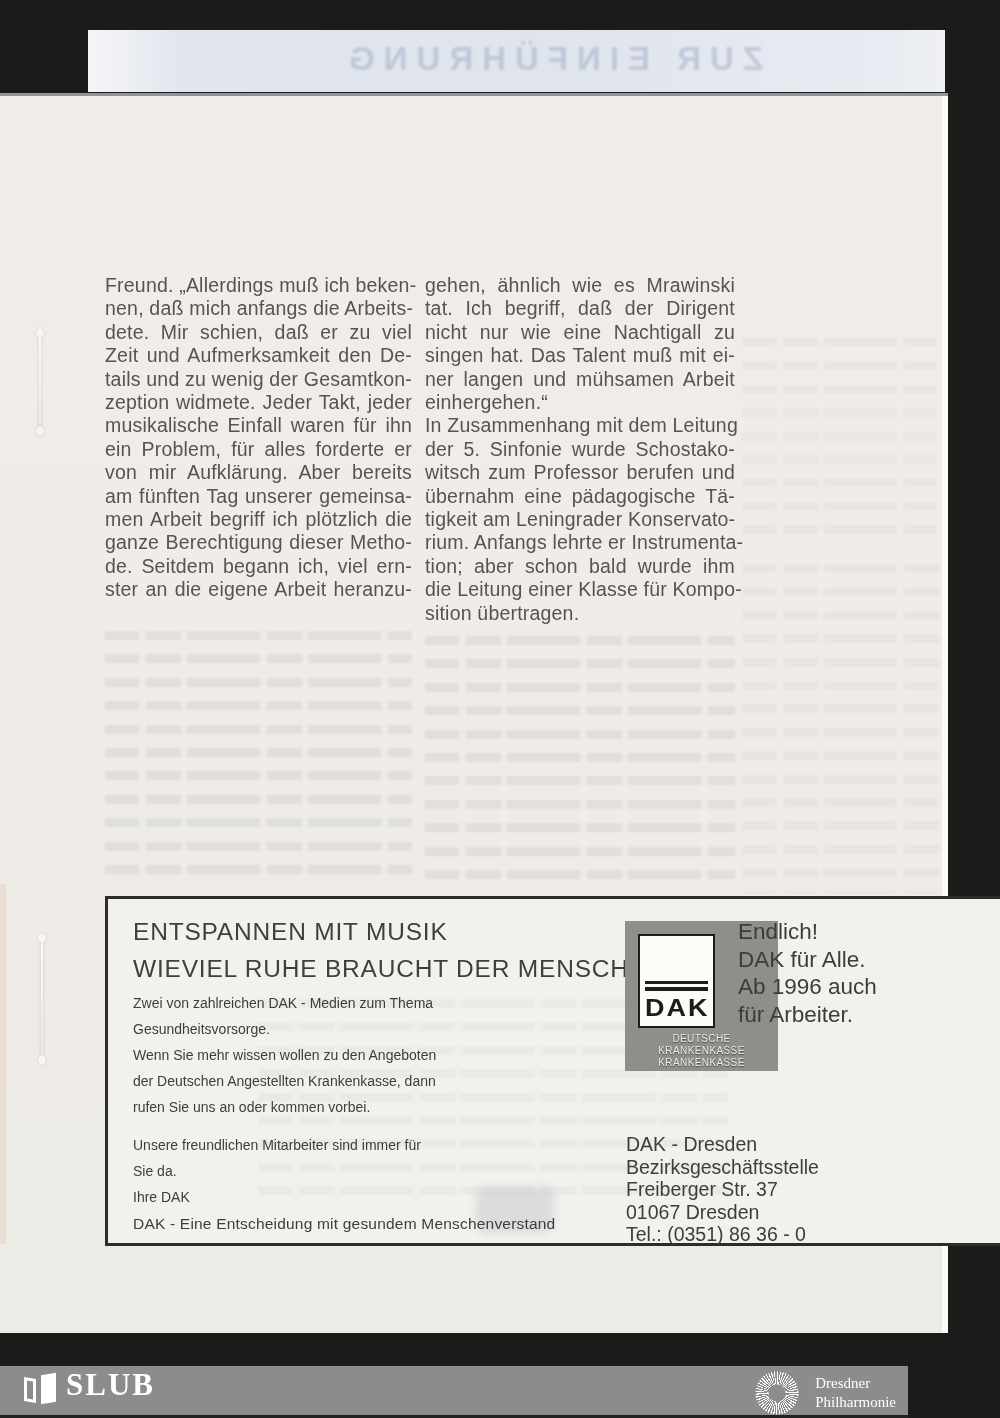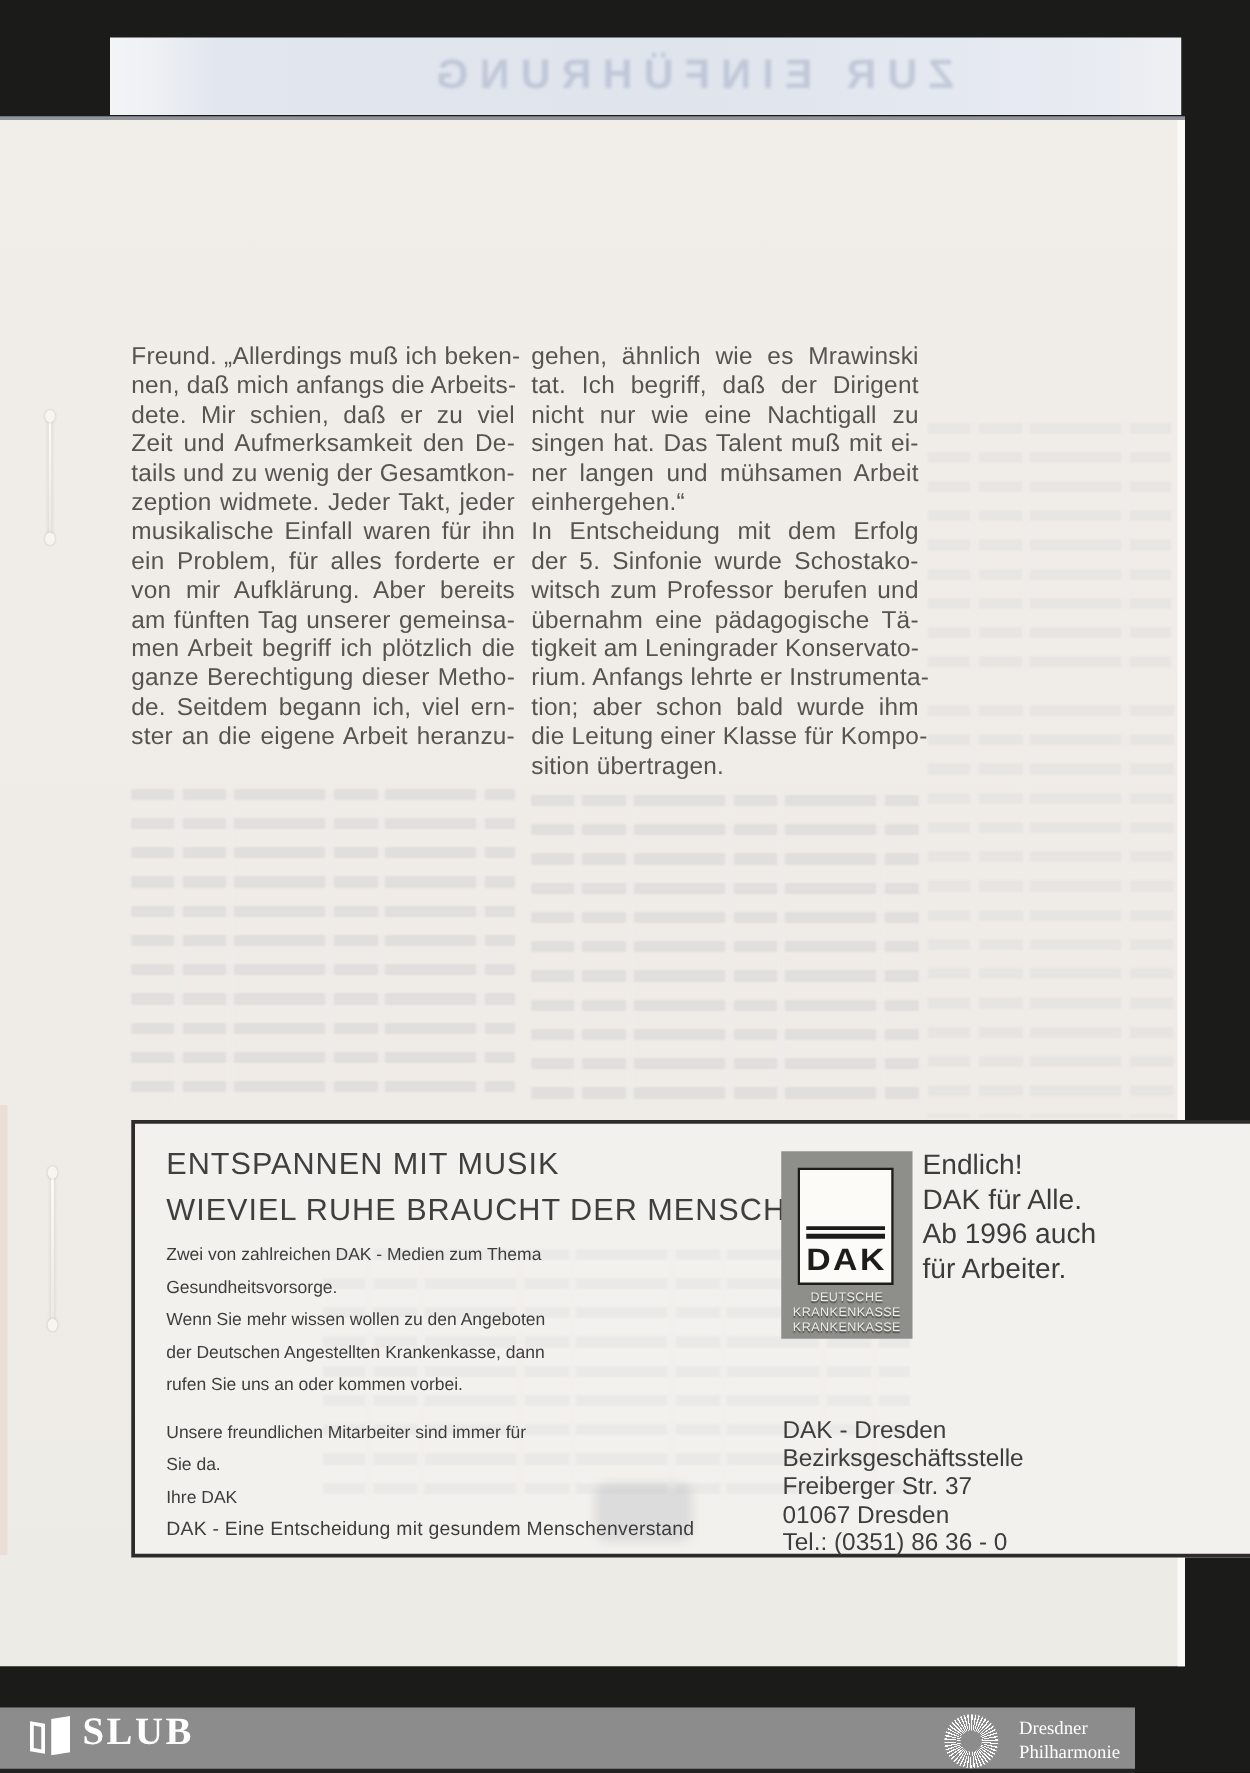--- a/index.html
+++ b/index.html
@@ -87,21 +87,21 @@
   .ad-h { position:absolute; left:25px; font-size:24.5px; letter-spacing:.8px;
           color:#403f3d; white-space:nowrap; }
   .ad-h1 { top:19px; } .ad-h2 { top:56px; }
   .ad-body, .ad-closing { position:absolute; left:25px; font-size:14px;
           line-height:26px; color:#3e3d3b; }
   .ad-body { top:91px; } .ad-closing { top:233px; }
   .ad-slogan { position:absolute; left:25px; top:316px; font-size:15.5px;
           color:#3e3d3b; letter-spacing:.2px; }
 
   .dak-logo { position:absolute; left:517px; top:22px; width:105px; height:150px;
-          background:#8e8e8a; }
+          background:#8e8e8a;padding-left:48px; }
   .dak-inner { position:absolute; left:13px; top:13px; width:77px; height:94px;
           background:#fcfbf8; border:2px solid #1d1c1a; box-sizing:border-box;
           display:flex; flex-direction:column; justify-content:flex-end;
           padding:0 5px 4px 5px; }
   .dak-bar { height:4px; background:#1d1c1a; margin-bottom:3px; }
   .dak-bar.thin { height:3px; }
   .dak-word { font-size:27px; font-weight:bold; letter-spacing:2px;
           color:#1d1c1a; line-height:28px; text-align:center;
           transform:scaleY(.92); }
   .dak-sub { position:absolute; left:0; top:112px; width:100%;
@@ -174,21 +174,21 @@
       <div class="tline">ster an die eigene Arbeit heranzu-</div>
     </div>
 
     <div class="col col-right">
       <div class="tline">gehen, ähnlich wie es Mrawinski</div>
       <div class="tline">tat. Ich begriff, daß der Dirigent</div>
       <div class="tline">nicht nur wie eine Nachtigall zu</div>
       <div class="tline">singen hat. Das Talent muß mit ei-</div>
       <div class="tline">ner langen und mühsamen Arbeit</div>
       <div class="tline ragged">einhergehen.“</div>
-      <div class="tline">In Entscheidung mit dem Erfolg</div>
+      <div class="tline">In Zusammenhang mit dem Leitung</div>
       <div class="tline">der 5. Sinfonie wurde Schostako-</div>
       <div class="tline">witsch zum Professor berufen und</div>
       <div class="tline">übernahm eine pädagogische Tä-</div>
       <div class="tline">tigkeit am Leningrader Konservato-</div>
       <div class="tline">rium. Anfangs lehrte er Instrumenta-</div>
       <div class="tline">tion; aber schon bald wurde ihm</div>
       <div class="tline">die Leitung einer Klasse für Kompo-</div>
       <div class="tline ragged">sition übertragen.</div>
     </div>
 

